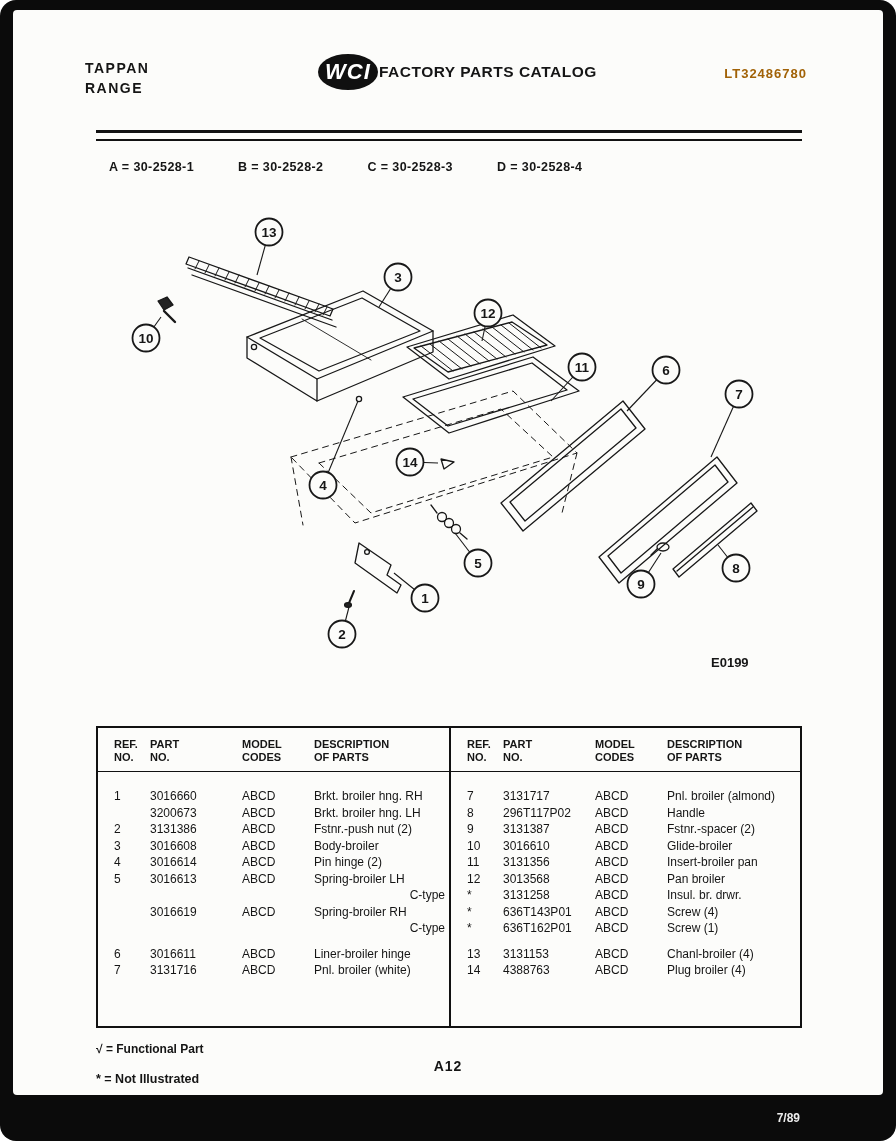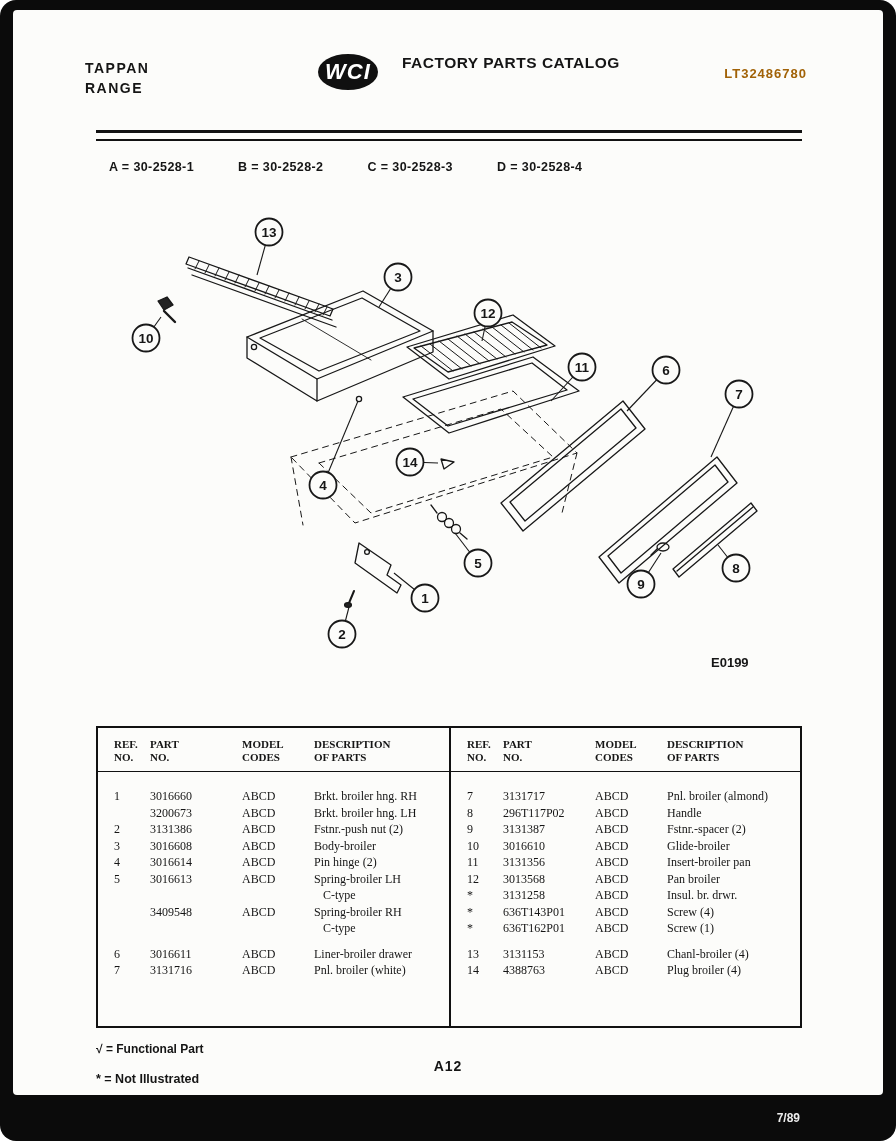--- a/index.html
+++ b/index.html
@@ -2,44 +2,44 @@
 <html><head>
 <meta charset="utf-8">
 <style>
   html,body{margin:0;padding:0;background:#ffffff;}
   .frame{position:relative;width:896px;height:1141px;background:#0b0b0b;border-radius:16px;overflow:hidden;
          font-family:"Liberation Sans",sans-serif;color:#151515;}
   .page{position:absolute;left:13px;top:10px;right:13px;bottom:46px;background:#fcfcfa;border-radius:4px;}
 
   
   .brand{position:absolute;left:72px;top:48px;font-weight:bold;font-size:14px;letter-spacing:1.5px;line-height:1.45;}
-  .title-group{position:absolute;left:305px;top:44px;display:flex;align-items:flex-start;gap:24px;}
+  .title-group{position:absolute;left:305px;top:44px;display:flex;align-items:center;gap:1px;}
   .logo{display:inline-block;width:60px;height:36px;line-height:36px;text-align:center;background:#101010;color:#ffffff;
         font-style:italic;font-weight:bold;font-size:22px;border-radius:50%;letter-spacing:1px;}
   .catalog-title{font-weight:bold;font-size:15.5px;letter-spacing:.5px;}
   .doc-number{position:absolute;right:76px;top:56px;font-weight:bold;font-size:13px;letter-spacing:1px;color:#a16207;}
   .rule{position:absolute;left:83px;width:706px;top:120px;height:6px;border-top:3px solid #111;border-bottom:2px solid #111;}
 
   
   .models{position:absolute;left:96px;top:150px;display:flex;gap:44px;font-weight:bold;font-size:12.5px;letter-spacing:.4px;}
 
   
   .diagram{position:absolute;left:48px;top:185px;width:800px;height:505px;}
 
   
   .parts-table{position:absolute;left:83px;top:716px;width:706px;height:302px;border:2px solid #111;display:flex;box-sizing:border-box;background:#fcfcfa;}
-  .half{width:50%;box-sizing:border-box;font-family:Liberation Serif, serif;}
+  .half{width:50%;box-sizing:border-box;}
   .half.right{border-left:2px solid #111;}
   .thead{display:grid;grid-template-columns:36px 92px 72px 1fr;padding:10px 4px 8px 16px;border-bottom:1.5px solid #111;
          font-weight:bold;font-size:11px;line-height:12.5px;}
   .tbody{padding:16px 4px 0 16px;}
   .trow{display:grid;grid-template-columns:36px 92px 72px 1fr;font-size:12px;line-height:16.5px;}
   .trow.gap{margin-top:9px;}
   .td{white-space:nowrap;overflow:hidden;}
-  .td.indent{padding-left:9px;}
+  .td.indent{padding-left:9px;text-align:right;}
 
   
   .footnote1{position:absolute;left:83px;top:1032px;font-weight:bold;font-size:12px;}
   .footnote2{position:absolute;left:83px;top:1062px;font-weight:bold;font-size:12.5px;}
   .page-number{position:absolute;left:0;right:0;top:1048px;text-align:center;font-weight:bold;font-size:14px;letter-spacing:1px;}
   .date-code{position:absolute;right:96px;bottom:16px;color:#ededed;font-weight:bold;font-size:12px;}
 </style>
 </head>
 <body>
 
@@ -269,35 +269,35 @@
               <span class="td td-desc">Spring-broiler LH</span>
             </div>
             <div class="trow">
               <span class="td td-ref"></span>
               <span class="td td-part"></span>
               <span class="td td-codes"></span>
               <span class="td td-desc indent">C-type</span>
             </div>
             <div class="trow">
               <span class="td td-ref"></span>
-              <span class="td td-part">3409548</span>
+              <span class="td td-part">3016619</span>
               <span class="td td-codes">ABCD</span>
               <span class="td td-desc">Spring-broiler RH</span>
             </div>
             <div class="trow">
               <span class="td td-ref"></span>
               <span class="td td-part"></span>
               <span class="td td-codes"></span>
               <span class="td td-desc indent">C-type</span>
             </div>
             <div class="trow gap">
               <span class="td td-ref">6</span>
               <span class="td td-part">3016611</span>
               <span class="td td-codes">ABCD</span>
-              <span class="td td-desc">Liner-broiler drawer</span>
+              <span class="td td-desc">Liner-broiler hinge</span>
             </div>
             <div class="trow">
               <span class="td td-ref">7</span>
               <span class="td td-part">3131716</span>
               <span class="td td-codes">ABCD</span>
               <span class="td td-desc">Pnl. broiler (white)</span>
             </div>
           </div>
         </div>
       <div class="half right" id="table-right">

